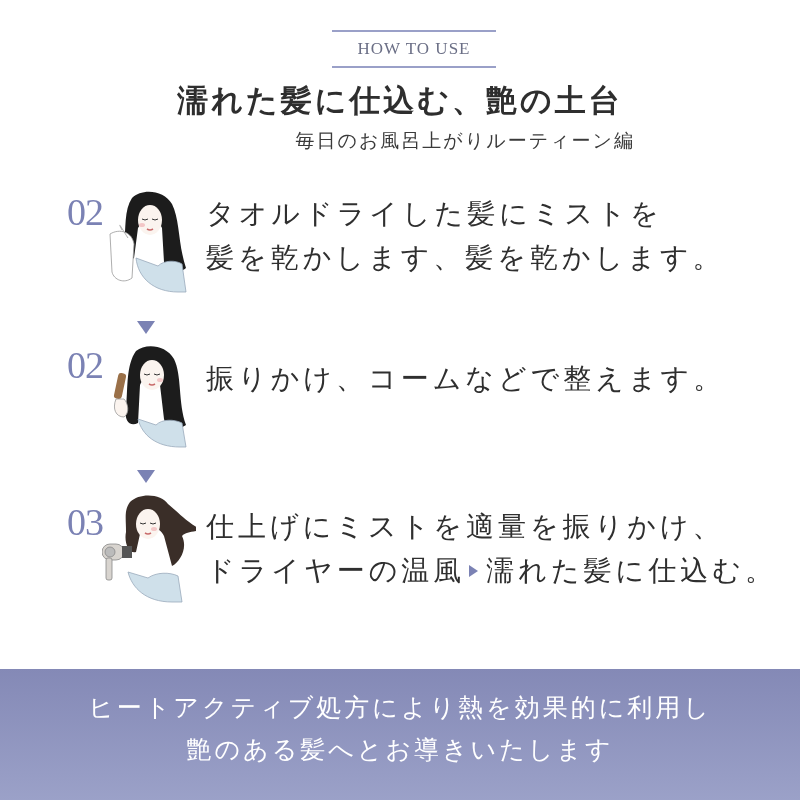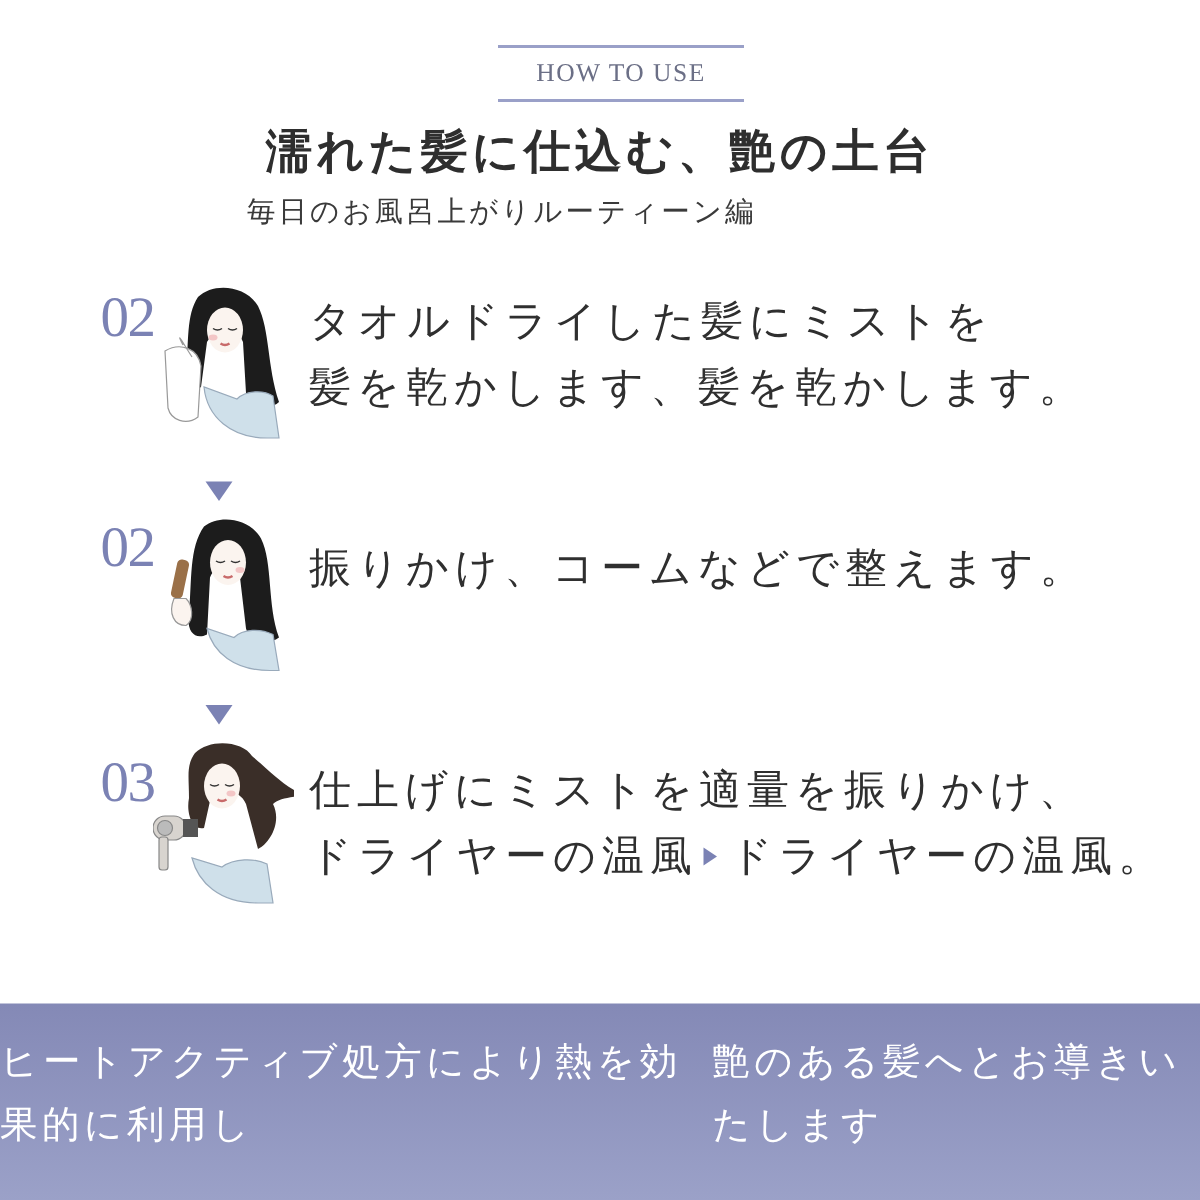--- a/index.html
+++ b/index.html
@@ -11,21 +11,21 @@
       border-top: 2px solid #9aa0c8; border-bottom: 2px solid #9aa0c8;
       display: flex; align-items: center; justify-content: center;
       font-family: "Liberation Serif", serif; font-size: 17px; letter-spacing: 1px; color: #6b6f86;
     }
     .main-title {
       position: absolute; left: 0; top: 80px; width: 800px; text-align: center;
       font-family: Liberation Mono, monospace; font-weight: bold; font-size: 31px;
       letter-spacing: 3px; color: #2e2e2e;
     }
     .sub-title {
-      position: absolute; left: 0; top: 128px; width: 635px; text-align: center;
+      position: absolute; left: 0; top: 128px; width: 635px; text-align: right;
       padding-left: 34px;
       font-family: "DejaVu Serif", serif; font-size: 19px; letter-spacing: 2px; color: #3a3a3a;
     }
 
     .step { position: absolute; left: 0; width: 800px; }
     .step-num {
       position: absolute; left: 67px;
       font-family: "Liberation Serif", serif; font-size: 38px; color: #7b82b4; letter-spacing: -1px;
     }
     .illus { position: absolute; left: 102px; width: 94px; height: 110px; }
@@ -41,21 +41,21 @@
     }
     .tri-right {
       display: inline-block; width: 0; height: 0; vertical-align: middle;
       border-top: 6px solid transparent; border-bottom: 6px solid transparent;
       border-left: 9px solid #7b82b4; margin: 0 8px 4px 4px;
     }
 
     .banner {
       position: absolute; left: 0; top: 669px; width: 800px; height: 131px;
       background: linear-gradient(180deg, #8489b6 0%, #9ba1c8 100%);
-      display: flex; flex-direction: row; align-items: center; justify-content: center;
+      display: flex; flex-direction: column; align-items: center; justify-content: center;
       color: #ffffff; font-family: "DejaVu Sans", sans-serif; font-size: 25px;
       letter-spacing: 3px; line-height: 42px; padding-bottom: 12px;
     }
   </style>
 </head>
 <body>
 
 <div class="header-label">HOW TO USE</div>
 <div class="main-title">濡れた髪に仕込む、艶の土台</div>
 <div class="sub-title">毎日のお風呂上がりルーティーン編</div>
@@ -107,21 +107,21 @@
     <ellipse cx="52" cy="37" rx="3" ry="2" fill="#f3c6c6"></ellipse>
     <path d="M26 80 C30 96 44 110 70 110 L80 110 L76 84 C68 80 54 80 46 86Z" fill="#cfe0ea" stroke="#9ab" stroke-width="0.8"></path>
     <rect x="0" y="52" width="22" height="16" rx="8" fill="#d8d4cf" stroke="#888" stroke-width="0.8"></rect>
     <circle cx="8" cy="60" r="5" fill="#bbb" stroke="#888" stroke-width="0.8"></circle>
     <rect x="20" y="54" width="10" height="12" fill="#555"></rect>
     <rect x="4" y="66" width="6" height="22" rx="2" fill="#d8d4cf" stroke="#888" stroke-width="0.8"></rect>
   </svg>
   <div class="step-text" style="top:505px;">
     <div>仕上げにミストを適量を振りかけ、</div>
     <div>
-      <span>ドライヤーの温風</span><span class="tri-right"></span><span>ドライヤーの温風。</span>
+      <span>ドライヤーの温風</span><span class="tri-right"></span><span>濡れた髪に仕込む。</span>
     </div>
   </div>
 </div>
 
 <div class="banner">
   <div>ヒートアクティブ処方により熱を効果的に利用し</div>
   <div>艶のある髪へとお導きいたします</div>
 </div>
 
 </body></html>

